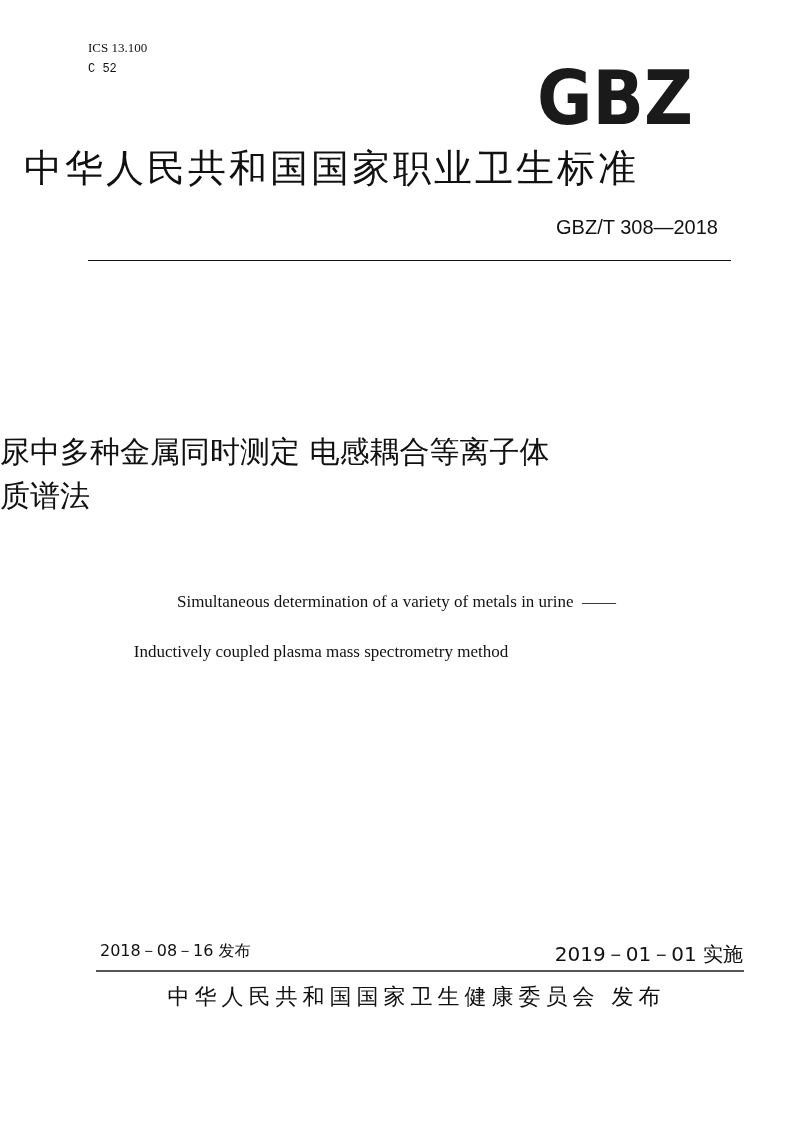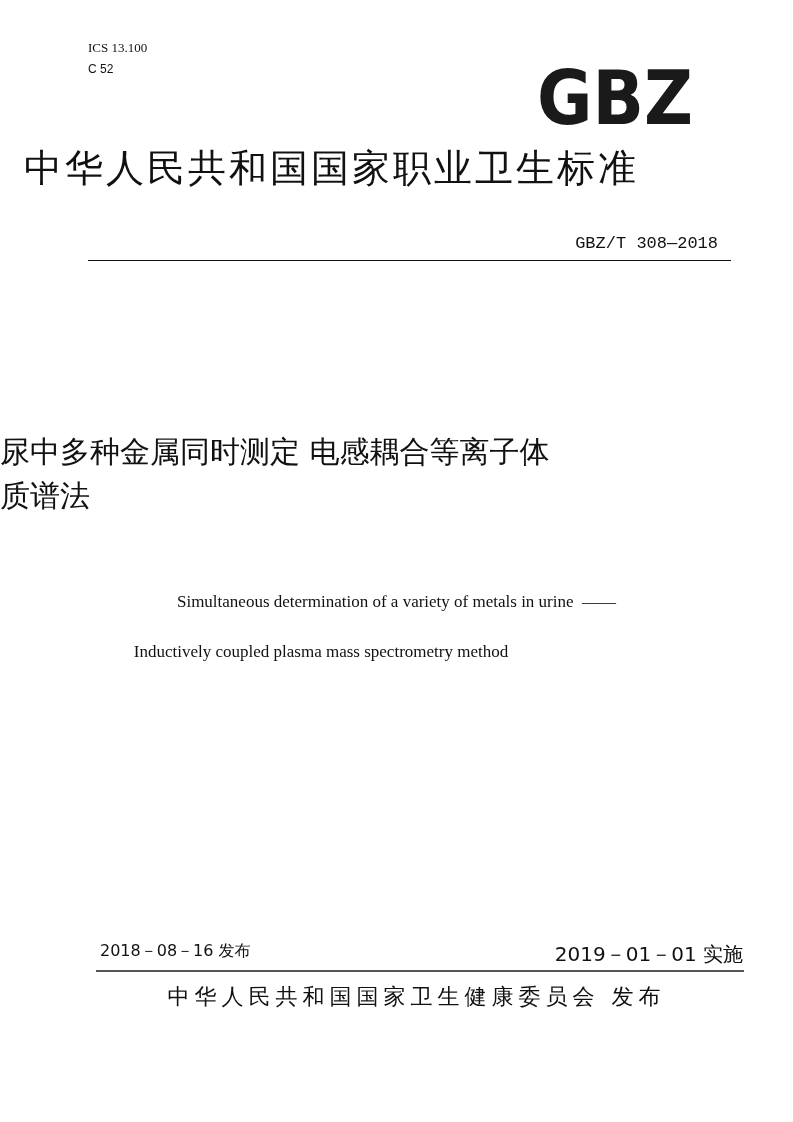--- a/index.html
+++ b/index.html
@@ -1,23 +1,23 @@
 <!DOCTYPE html>
 <html><head>
   <meta charset="utf-8">
   <style>
     html, body { margin: 0; padding: 0; background: #ffffff; }
     body { width: 793px; height: 1122px; position: relative; overflow: hidden; color: #111; font-family: "DejaVu Sans", sans-serif; }
     .abs { position: absolute; }
     .ics { left: 88px; top: 40px; font-family: "Liberation Serif", serif; font-size: 13px; }
-    .ccode { left: 88px; top: 62px; font-family: Liberation Sans, sans-serif; font-size: 12px; }
+    .ccode { left: 88px; top: 62px; font-family: Liberation Mono, monospace; font-size: 12px; }
     .logo { left: 536px; top: 66px; width: 158px; height: 62px; }
     .logo svg { width: 100%; height: 100%; }
     .std-title { left: 0; width: 643px; top: 143px; text-align: center; font-size: 38px; letter-spacing: 3px; font-weight: 500; padding-left: 20px; box-sizing: border-box; }
-    .std-no { right: 75px; top: 216px; font-family: Liberation Mono, monospace; font-size: 17px; margin-top: 18px; }
+    .std-no { right: 75px; top: 216px; font-family: Liberation Sans, sans-serif; font-size: 20px; }
     .rule-top { left: 88px; top: 260px; width: 643px; height: 1px; background: #111; }
     .cn-title { left: 0; width: 793px; top: 430px; text-align: left; font-size: 30px; line-height: 44px; }
     .en-title1 { left: 0; width: 793px; top: 592px; text-align: center; font-family: "Liberation Serif", serif; font-size: 17px; }
     .en-title2 { left: 0; width: 642px; top: 642px; text-align: center; font-family: "Liberation Serif", serif; font-size: 17px; }
     .pub-date { left: 100px; top: 941px; font-size: 16px; }
     .eff-date { right: 50px; top: 941px; font-size: 20px; }
     .rule-bottom { left: 96px; top: 970px; width: 648px; height: 2px; background: #555; }
     .issuer { left: 0; width: 793px; top: 982px; text-align: center; font-size: 22px; letter-spacing: 5px; padding-left: 40px; box-sizing: border-box; }
   </style>
 </head>

